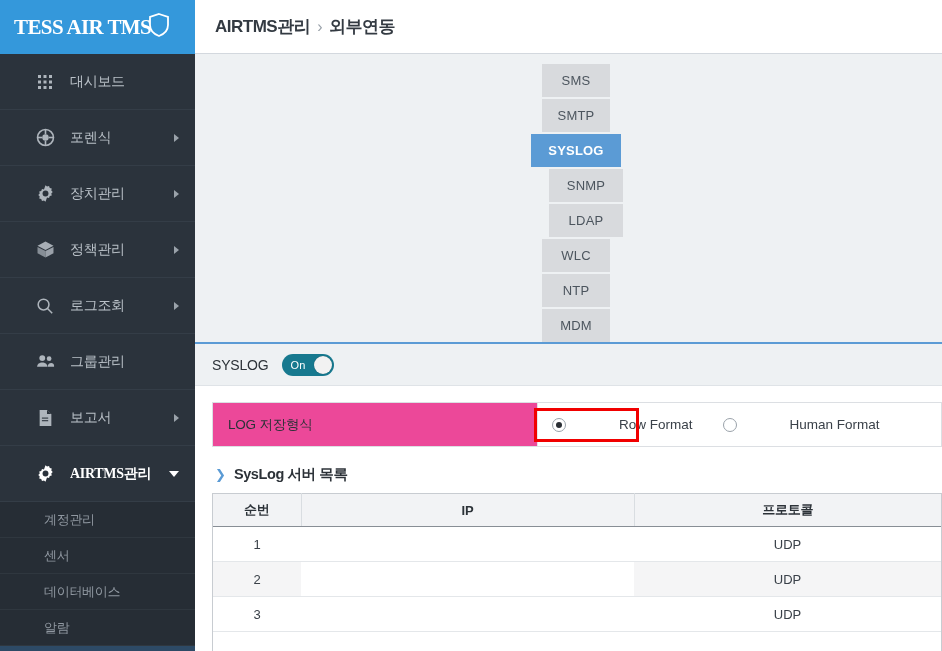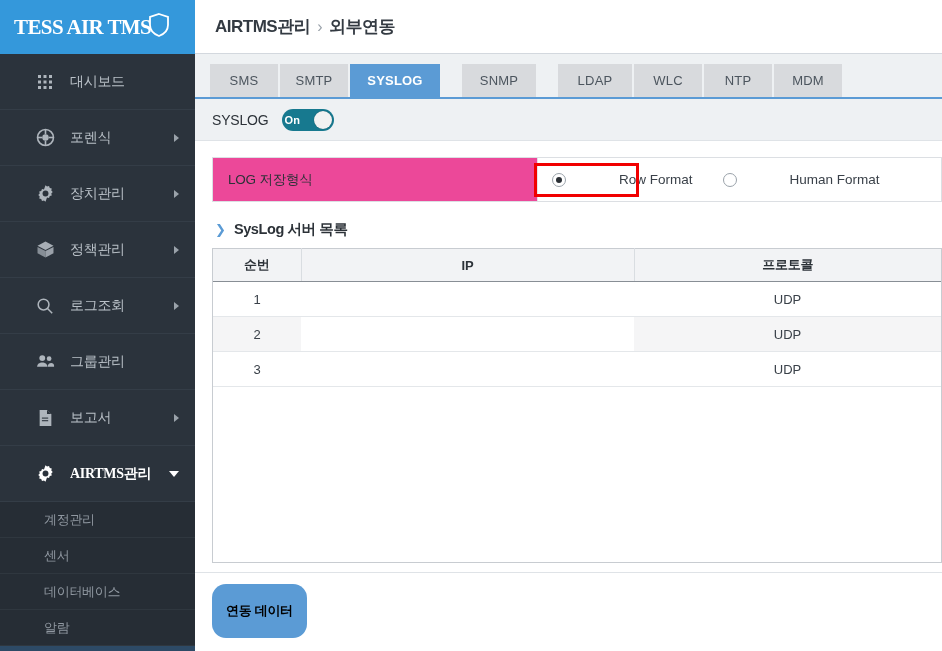--- a/index.html
+++ b/index.html
@@ -61,41 +61,41 @@
   
   .main { flex: 1 1 auto; height: 651px; position: relative; background:#ffffff; overflow:hidden; }
   .topbar {
     height: 54px; background: #ffffff; border-bottom: 1px solid #d3d8de;
     display: flex; align-items: center; padding-left: 20px;
   }
   .crumb { font-size: 17px; color: #333a42; font-weight: bold; letter-spacing:-0.5px; }
   .crumb .sep { color: #9aa2aa; font-weight: normal; margin: 0 7px; font-size:16px; }
 
   .tabzone { background: #eef1f3; padding: 10px 0 0 15px; border-bottom: 2px solid #5b9bd5; }
-  .tabs { display: flex; align-items: center; gap: 2px; }
+  .tabs { display: flex; align-items: center; gap: 2px; flex-direction: column; }
   .tab {
     background: #d8dadd; color: #4c555e; font-size: 13px;
     padding: 9px 0 9px 0; min-width: 68px; text-align: center;
     cursor: pointer; letter-spacing: 0.2px;
   }
   .tab.wide { min-width: 74px; margin-left: 20px; }
   .tab.active { background: #5b9bd5; color: #ffffff; font-weight: bold; min-width: 90px; }
 
   .panel { background:#ffffff; }
   .syslog-row {
     height: 42px; background: #eef1f3; display: flex; align-items: center;
     padding-left: 17px; border-bottom: 1px solid #dfe3e7;
   }
   .syslog-label { font-size: 14px; color: #2c3238; margin-right: 14px; letter-spacing:-0.2px; }
   .toggle {
     width: 52px; height: 22px; border-radius: 11px; background: #17798f;
     position: relative; display: flex; align-items: center; cursor: pointer;
   }
   .toggle .on-text {
-    color: #ffffff; font-size: 11px; font-weight: bold; margin-left: 2px; letter-spacing:0.2px;
+    color: #ffffff; font-size: 11px; font-weight: normal; margin-left: 8px; letter-spacing:0.2px;
   }
   .toggle .knob {
     position: absolute; right: 2px; top: 2px; width: 18px; height: 18px;
     border-radius: 50%; background: #f2f2f2; box-shadow: 0 0 1px rgba(0,0,0,.4);
   }
 
   .content { padding: 16px 0 0 17px; }
 
   .fmt-box {
     border: 1px solid #dcdfe3; background: #ec4899; height: 45px;

